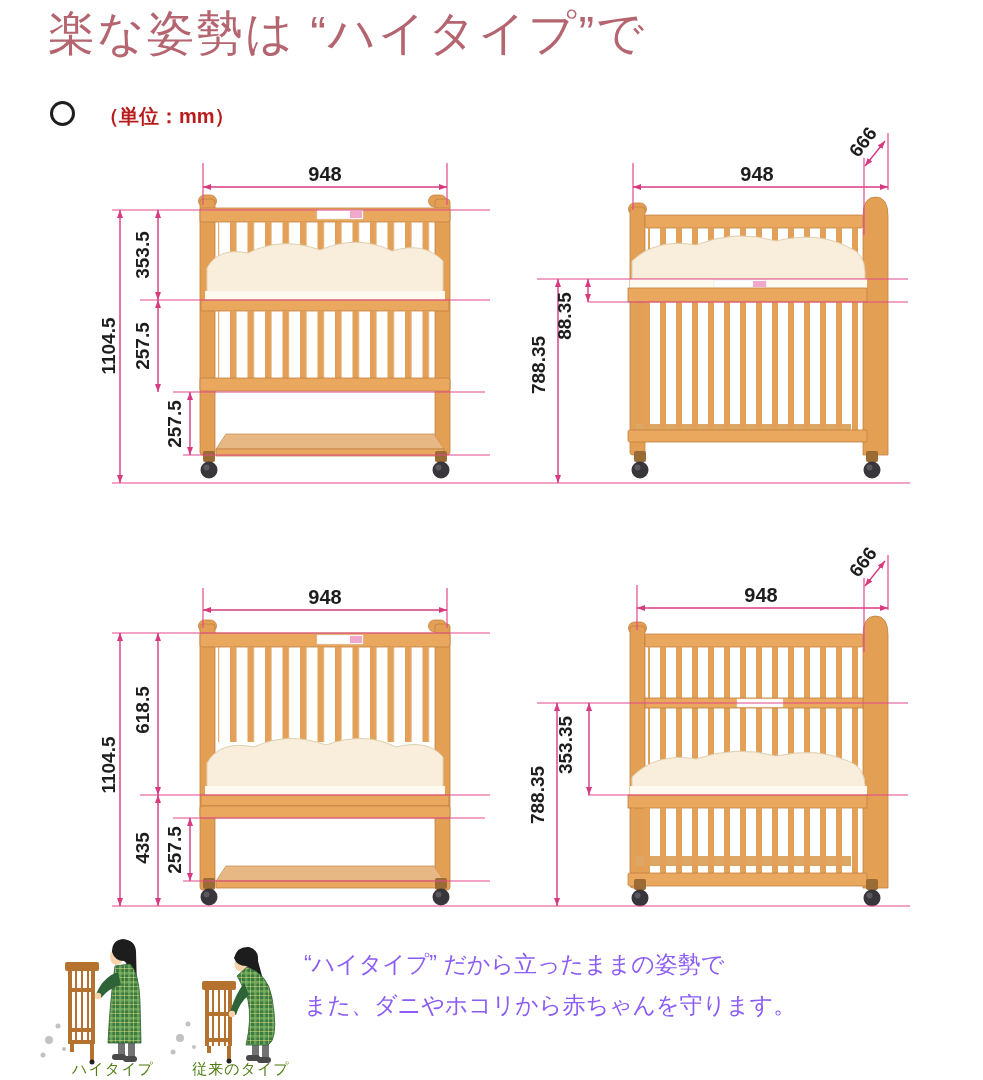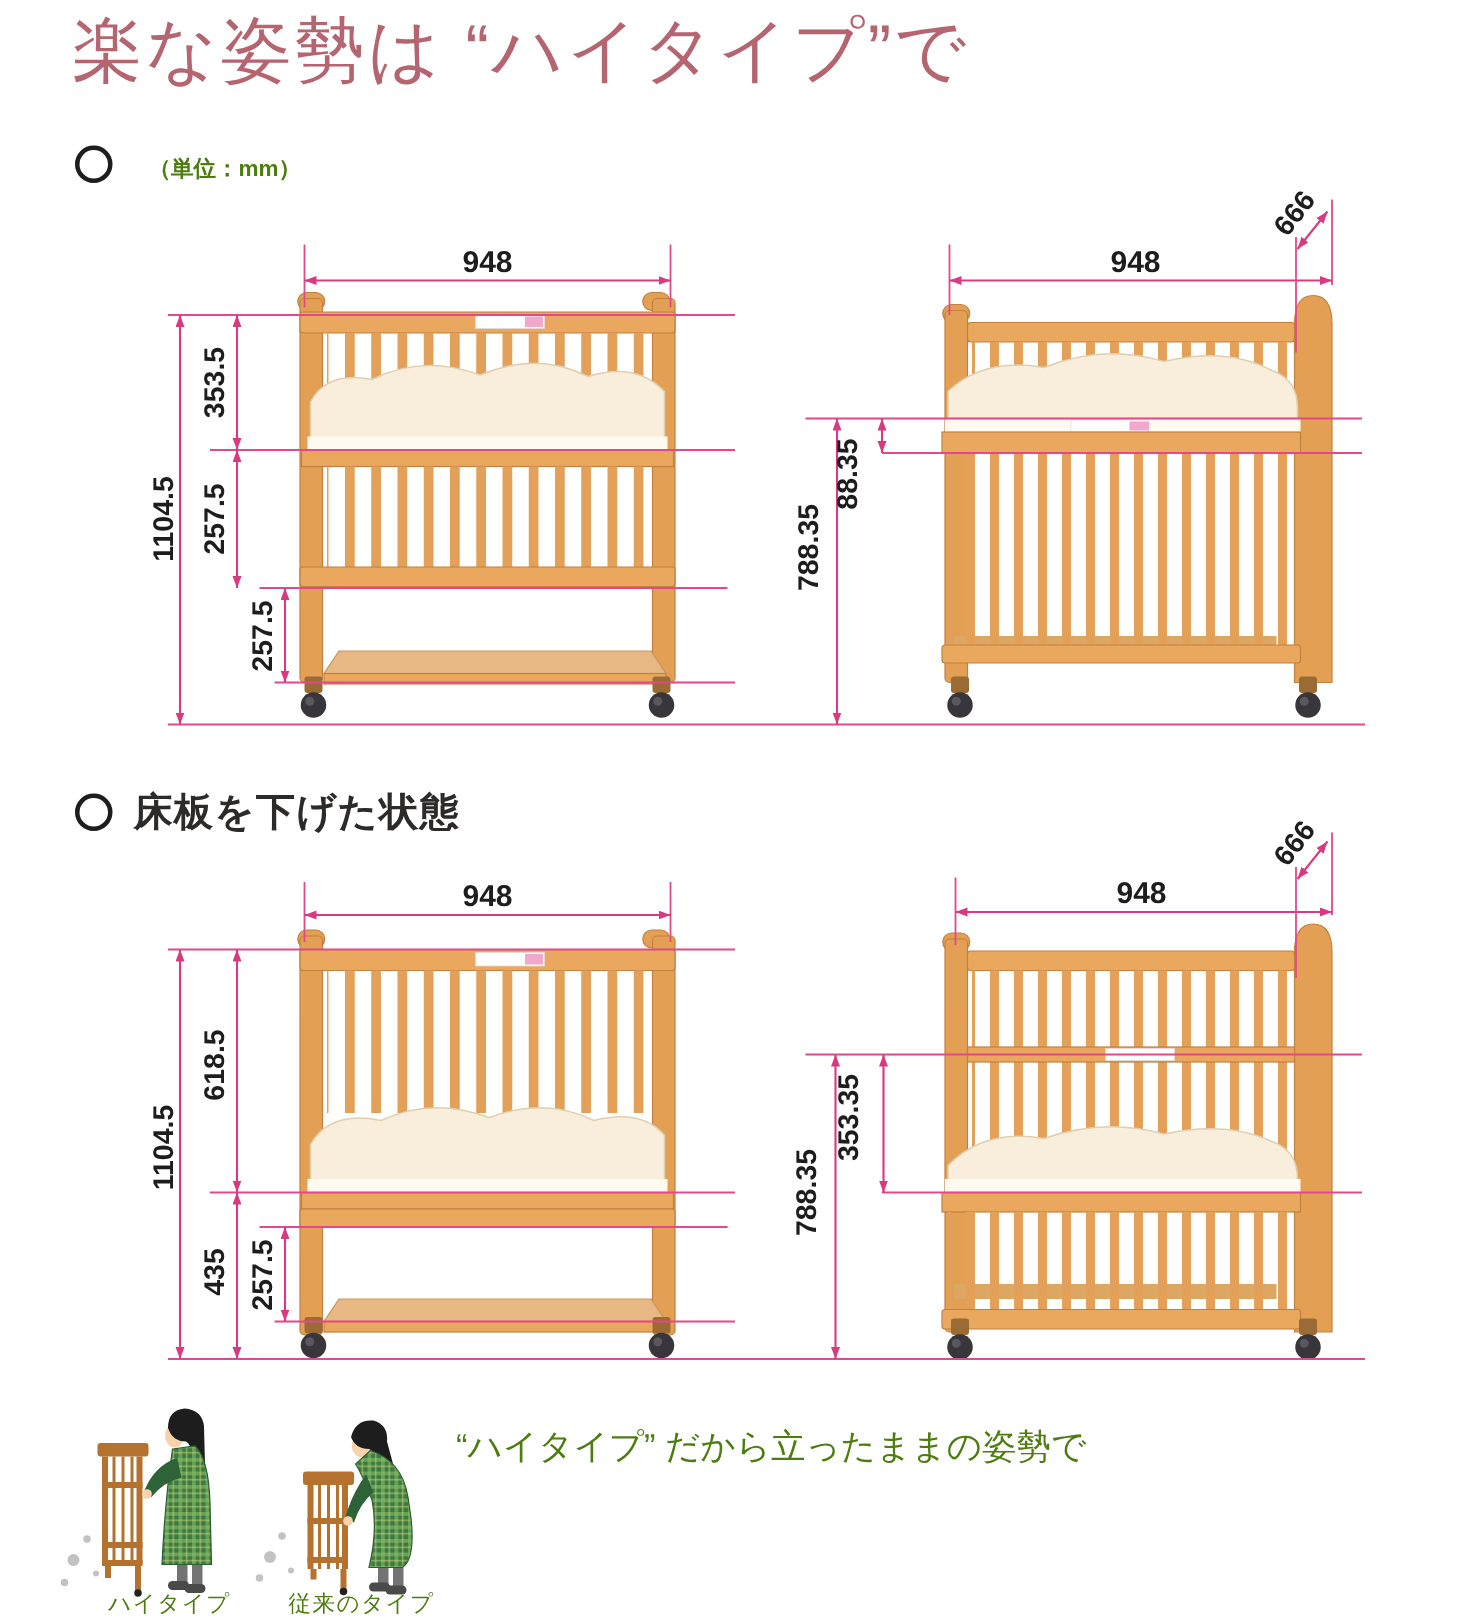--- a/index.html
+++ b/index.html
@@ -4,25 +4,25 @@
 <style>
   html,body{margin:0;padding:0;background:#fff;}
   .page{position:relative;width:983px;height:1080px;background:#ffffff;overflow:hidden;
         font-family:"Liberation Sans","DejaVu Sans",sans-serif;margin-left:20px;}
   .title{position:absolute;left:28px;top:2px;margin:0;font-size:47px;font-weight:400;
          letter-spacing:2px;color:#b4656f;white-space:nowrap;}
   .sec-head{position:absolute;left:30px;display:flex;align-items:center;}
   .circ{width:19px;height:19px;border:3px solid #1e1e1e;border-radius:50%;
         margin-right:14px;flex:0 0 auto;}
   .sec-title{font-size:26px;font-weight:700;color:#2d2a2a;letter-spacing:1px;white-space:nowrap;}
-  .unit{font-size:15px;font-weight:700;color:#4d7c0f;margin-left:10px;padding-top:7px;white-space:nowrap;}
+  .unit{font-size:20px;font-weight:700;color:#b91c1c;margin-left:10px;padding-top:7px;white-space:nowrap;}
   svg.diagram,svg.illus{position:absolute;left:0;}
   .cap{position:absolute;font-size:15px;color:#4d7c0f;text-align:center;letter-spacing:1px;white-space:nowrap;}
   .para{position:absolute;left:284px;top:944px;font-size:23px;line-height:41px;
-        font-weight:500;color:#4d7c0f;white-space:nowrap;}
+        font-weight:500;color:#8b5cf6;white-space:nowrap;}
   
   .dim{font-family:"Liberation Sans","DejaVu Sans",sans-serif;font-size:19px;font-weight:700;fill:#1d1d1d;}
   .dimL{font-family:"Liberation Sans","DejaVu Sans",sans-serif;font-size:20px;font-weight:700;fill:#1d1d1d;}
   .pk{stroke:#e2498c;stroke-width:1.2;fill:none;}
   .pkt{stroke:#d83a80;stroke-width:1.4;}
   .wood{fill:#e3a055;stroke:#c08040;stroke-width:0.8;}
   .rail{fill:#eaa75e;stroke:#c08040;stroke-width:0.8;}
   .cream{fill:#f8eedb;stroke:#e0cfae;stroke-width:1;}
 </style>
 </head>
@@ -132,24 +132,20 @@
       <text class="dim" x="848" y="146" text-anchor="middle" transform="rotate(-52 848 146)">666</text>
 
       <line class="pkt" x1="538" y1="279" x2="538" y2="483" marker-start="url(#arS1)" marker-end="url(#arE1)"></line>
       <text class="dim" x="525" y="365" text-anchor="middle" transform="rotate(-90 525 365)">788.35</text>
 
       <line class="pkt" x1="568" y1="279" x2="568" y2="302" marker-start="url(#arS1)" marker-end="url(#arE1)"></line>
       <text class="dim" x="551" y="316" text-anchor="middle" transform="rotate(-90 551 316)">88.35</text>
     </g>
   </svg>
 
-  <div class="sec-head" style="top:524px;">
-    <span class="circ"></span>
-    <span class="sec-title">床板を下げた状態</span>
-  </div>
 
   <svg class="diagram" style="top:540px;" width="983" height="390" viewBox="0 540 983 390">
     <defs>
       <marker id="arE2" markerWidth="9" markerHeight="8" refX="8" refY="3" orient="auto" markerUnits="userSpaceOnUse">
         <path d="M0,0 L8,3 L0,6 Z" fill="#d83a80"></path>
       </marker>
       <marker id="arS2" markerWidth="9" markerHeight="8" refX="8" refY="3" orient="auto-start-reverse" markerUnits="userSpaceOnUse">
         <path d="M0,0 L8,3 L0,6 Z" fill="#d83a80"></path>
       </marker>
       <pattern id="slA2" patternUnits="userSpaceOnUse" width="17.5" height="10">
@@ -319,15 +315,16 @@
       <path d="M224,983 Q216,994 212,1006 L210,1012 L216,1015 Q220,1002 229,995 Z" fill="#2e6337"></path>
       <circle cx="212" cy="1014" r="3.2" fill="#f6d3ad"></circle>
     </g>
   </svg>
 
   <div class="cap" style="left:45px;top:1060px;width:96px;">ハイタイプ</div>
   <div class="cap" style="left:166px;top:1060px;width:110px;text-align:center;">従来のタイプ</div>
 
   <div class="para">
     <div>“ハイタイプ” だから立ったままの姿勢で</div>
+    <div>また、ダニやホコリから赤ちゃんを守ります。</div>
   </div>
 
 </div>
 
 </body></html>

